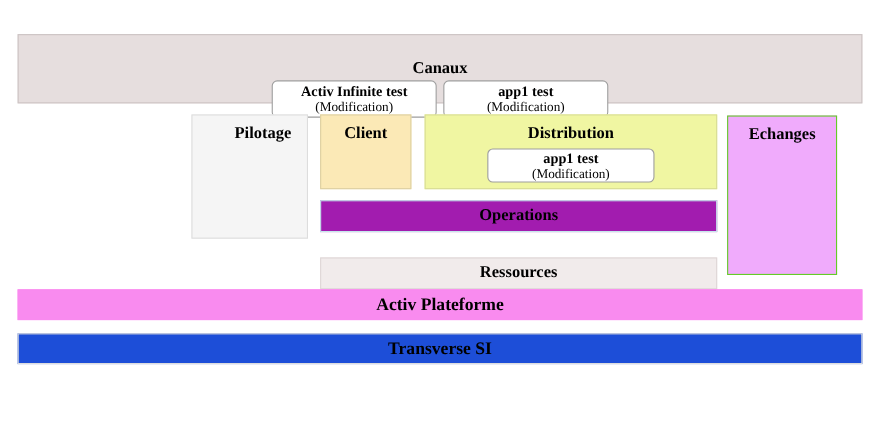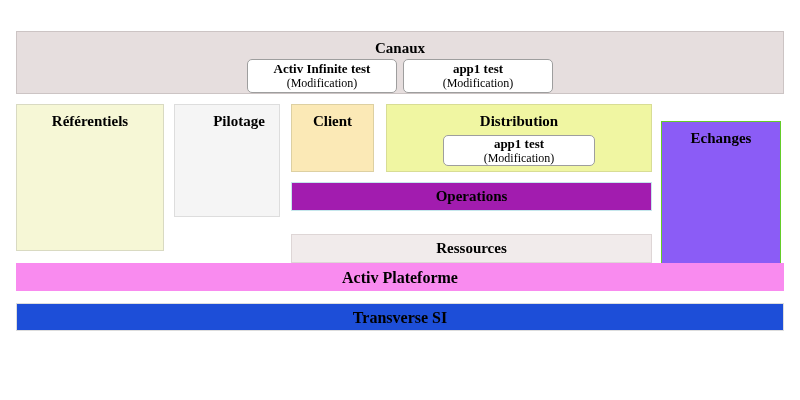--- a/index.html
+++ b/index.html
@@ -15,21 +15,21 @@
   }
   .zone {
     position: absolute;
     border: 1px solid #cccccc;
   }
   .zone-title {
     font-weight: 700;
     font-size: 15px;
     text-align: center;
     line-height: 19px;
-    padding-top: 7px;
+    padding-top: 21px;
     white-space: nowrap;
   }
   .tall-title { padding-top: 7px; }
 
   
   .z-canaux { left: 16px; top: 31px; width: 768px; height: 63px; background: #e6dede; border-color: #ccc4c4; }
   .chip-row {
     display: flex;
     justify-content: center;
     gap: 6px;
@@ -49,21 +49,21 @@
     cursor: pointer;
   }
   .chip-name { font-weight: 700; font-size: 13px; }
   .chip-status { font-weight: 400; font-size: 12px; }
 
   
   .z-referentiels { left: 16px;  top: 104px; width: 148px; height: 147px; background: #f6f7d6; border-color: #d9dac2; }
   .z-pilotage     { left: 174px; top: 104px; width: 106px; height: 113px; background: #f5f5f5; border-color: #dddddd; padding-left: 24px; }
   .z-client       { left: 291px; top: 104px; width: 83px;  height: 68px;  background: #fbe9b6; border-color: #ddd0a2; }
   .z-distribution { left: 386px; top: 104px; width: 266px; height: 68px;  background: #f0f6a2; border-color: #d8dd95; }
-  .z-echanges     { left: 661px; top: 121px; width: 120px; height: 145px; background: #8b5cf6; border-color: #64cc28; }
+  .z-echanges     { left: 661px; top: 105px; width: 100px; height: 145px; background: #f0abfc; border-color: #64cc28; }
   .z-operations   { left: 291px; top: 182px; width: 361px; height: 29px;  background: #a21caf; border-color: #c6e7ec; display: flex; align-items: center; justify-content: center; }
   .z-ressources   { left: 291px; top: 221px; width: 361px; height: 29px;  background: #f1ebeb; border-color: #ded6d6; display: flex; align-items: center; justify-content: center; margin-top: 13px; }
   .z-operations .zone-title, .z-ressources .zone-title { padding-top: 0; }
 
   .dist-chip { margin: 4px auto 0 auto; width: 152px; height: 31px; }
 
   
   .z-data       { left: 16px; top: 263px; width: 768px; height: 28px; background: #f98bef; border-color: #f98bef; display: flex; align-items: center; justify-content: center; }
   .z-transverse { left: 16px; top: 303px; width: 768px; height: 28px; background: #1d4ed8; border-color: #dddddd; display: flex; align-items: center; justify-content: center; }
   .z-data .zone-title, .z-transverse .zone-title { padding-top: 0; font-size: 16px; }
@@ -80,23 +80,20 @@
         <span class="chip-name">Activ Infinite test</span>
         <span class="chip-status">(Modification)</span>
       </div>
       <div class="chip">
         <span class="chip-name">app1 test</span>
         <span class="chip-status">(Modification)</span>
       </div>
     </div>
   </section>
 
-  <section class="zone z-referentiels">
-    <div class="zone-title tall-title">Référentiels</div>
-  </section>
 
   <section class="zone z-pilotage">
     <div class="zone-title tall-title">Pilotage</div>
   </section>
 
   <section class="zone z-client">
     <div class="zone-title tall-title">Client</div>
   </section>
 
   <section class="zone z-distribution">

